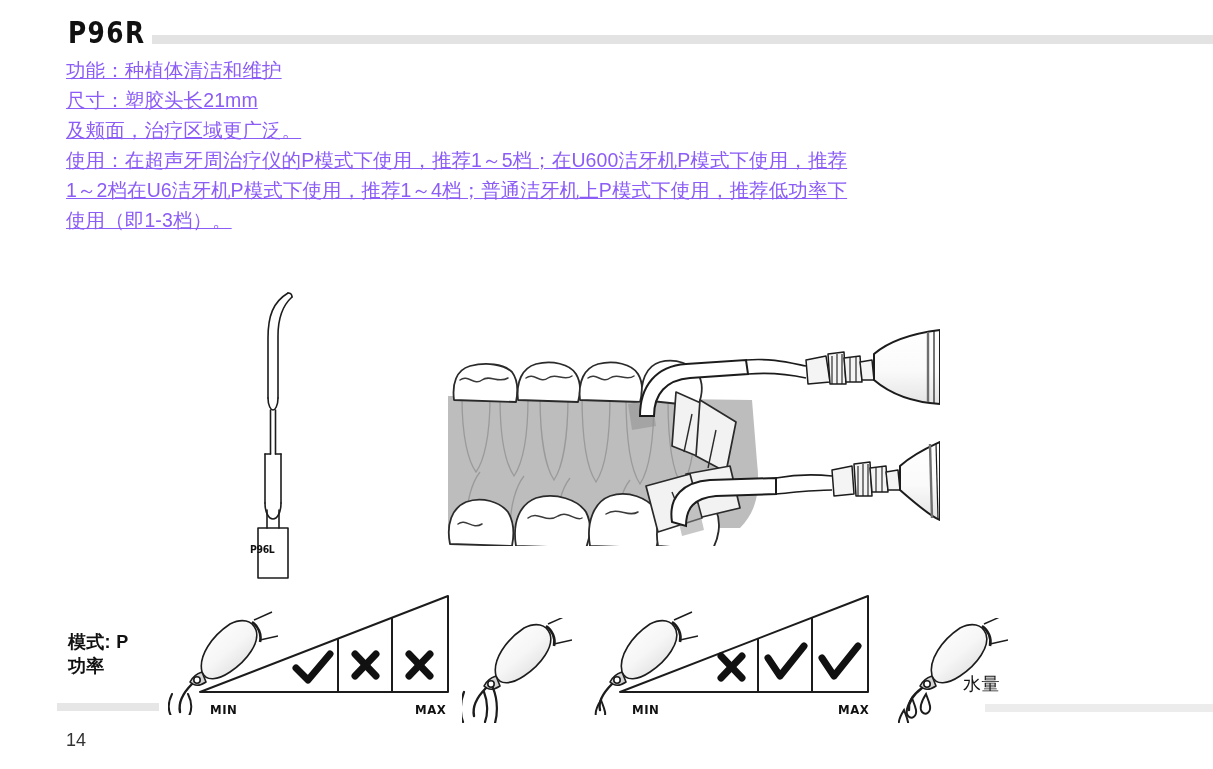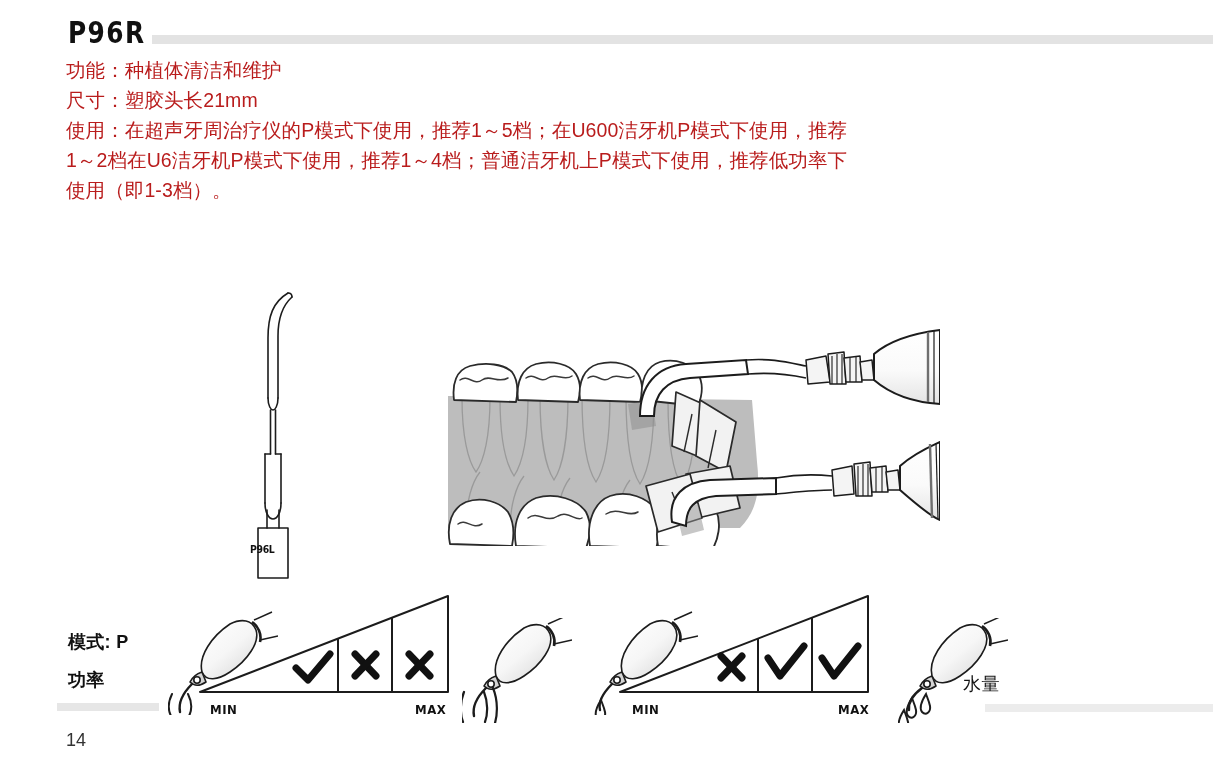--- a/index.html
+++ b/index.html
@@ -44,22 +44,23 @@
   }
 
   
   .body-copy {
     position: absolute;
     left: 66px;
     top: 55px;
     width: 1060px;
     font-size: 19.5px;
     line-height: 30px;
-    color: #b91c1c;
+    color: #8b5cf6;
     letter-spacing: 0.1px;
+    text-decoration: underline;
   }
   .body-copy p { margin: 0; }
 
   
   .tip-figure {
     position: absolute;
     left: 232px;
     top: 288px;
     width: 110px;
     height: 300px;
@@ -92,21 +93,21 @@
     left: 68px;
     top: 630px;
     width: 130px;
   }
   .legend-mode, .legend-power {
     font-size: 18px;
     font-weight: bold;
     color: #111;
     letter-spacing: 0.3px;
   }
-  .legend-mode { margin-bottom: 14px; }
+  .legend-mode { }
   .legend-bar-left {
     position: absolute;
     left: 57px;
     top: 703px;
     width: 102px;
     height: 8px;
     background: #e6e6e6;
   }
   .legend-bar-right {
     position: absolute;
@@ -168,20 +169,21 @@
 <body>
 
 <div id="page">
 
   <div class="product-title">P96R</div>
   <div class="header-rule"></div>
 
   <div class="body-copy">
     <p>功能：种植体清洁和维护</p>
     <p>尺寸：塑胶头长21mm</p>
+    <p>及颊面，治疗区域更广泛。</p>
     <p>使用：在超声牙周治疗仪的P模式下使用，推荐1～5档；在U600洁牙机P模式下使用，推荐</p>
     <p>1～2档在U6洁牙机P模式下使用，推荐1～4档；普通洁牙机上P模式下使用，推荐低功率下</p>
     <p>使用（即1-3档）。</p>
   </div>
 
   <div class="tip-figure">
     <svg width="110" height="300" viewBox="0 0 110 300" xmlns="http://www.w3.org/2000/svg">
       <g fill="none" stroke="#1c1c1c" stroke-width="1.6" stroke-linecap="round" stroke-linejoin="round">
 
         <path d="M46 110 L46 48 C46 30 50 18 60 9"></path>

